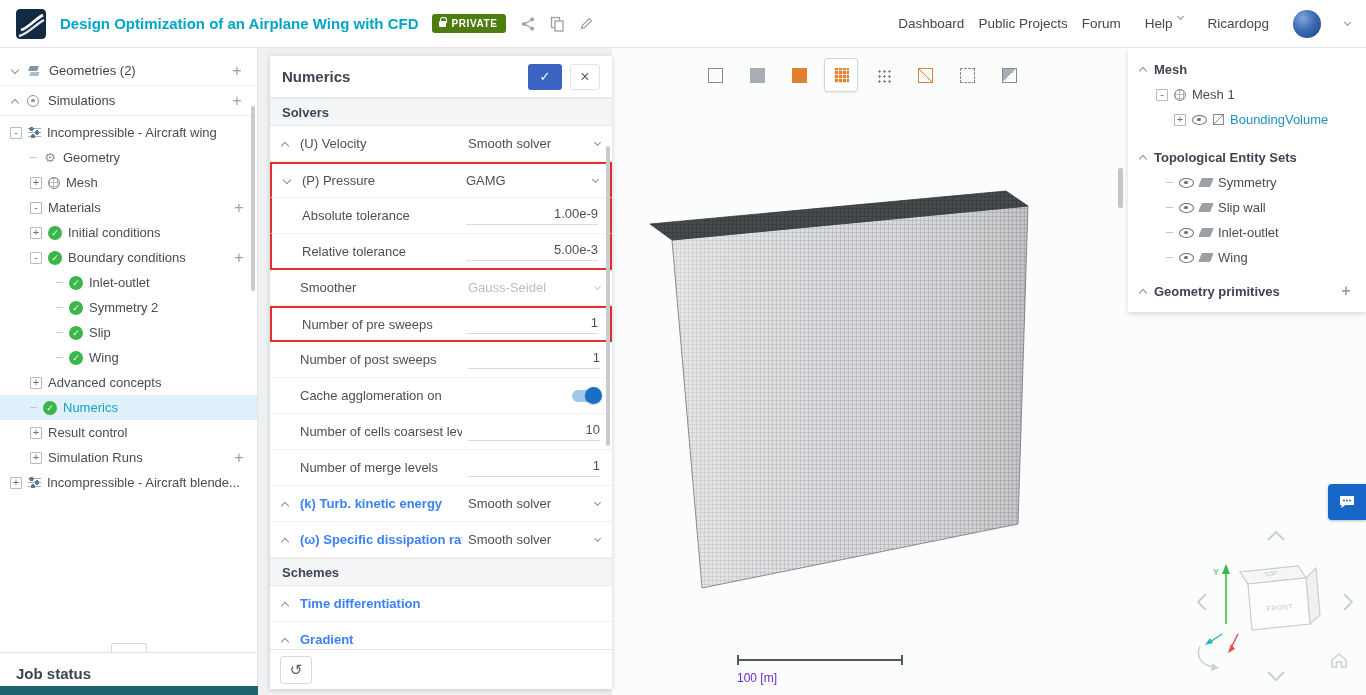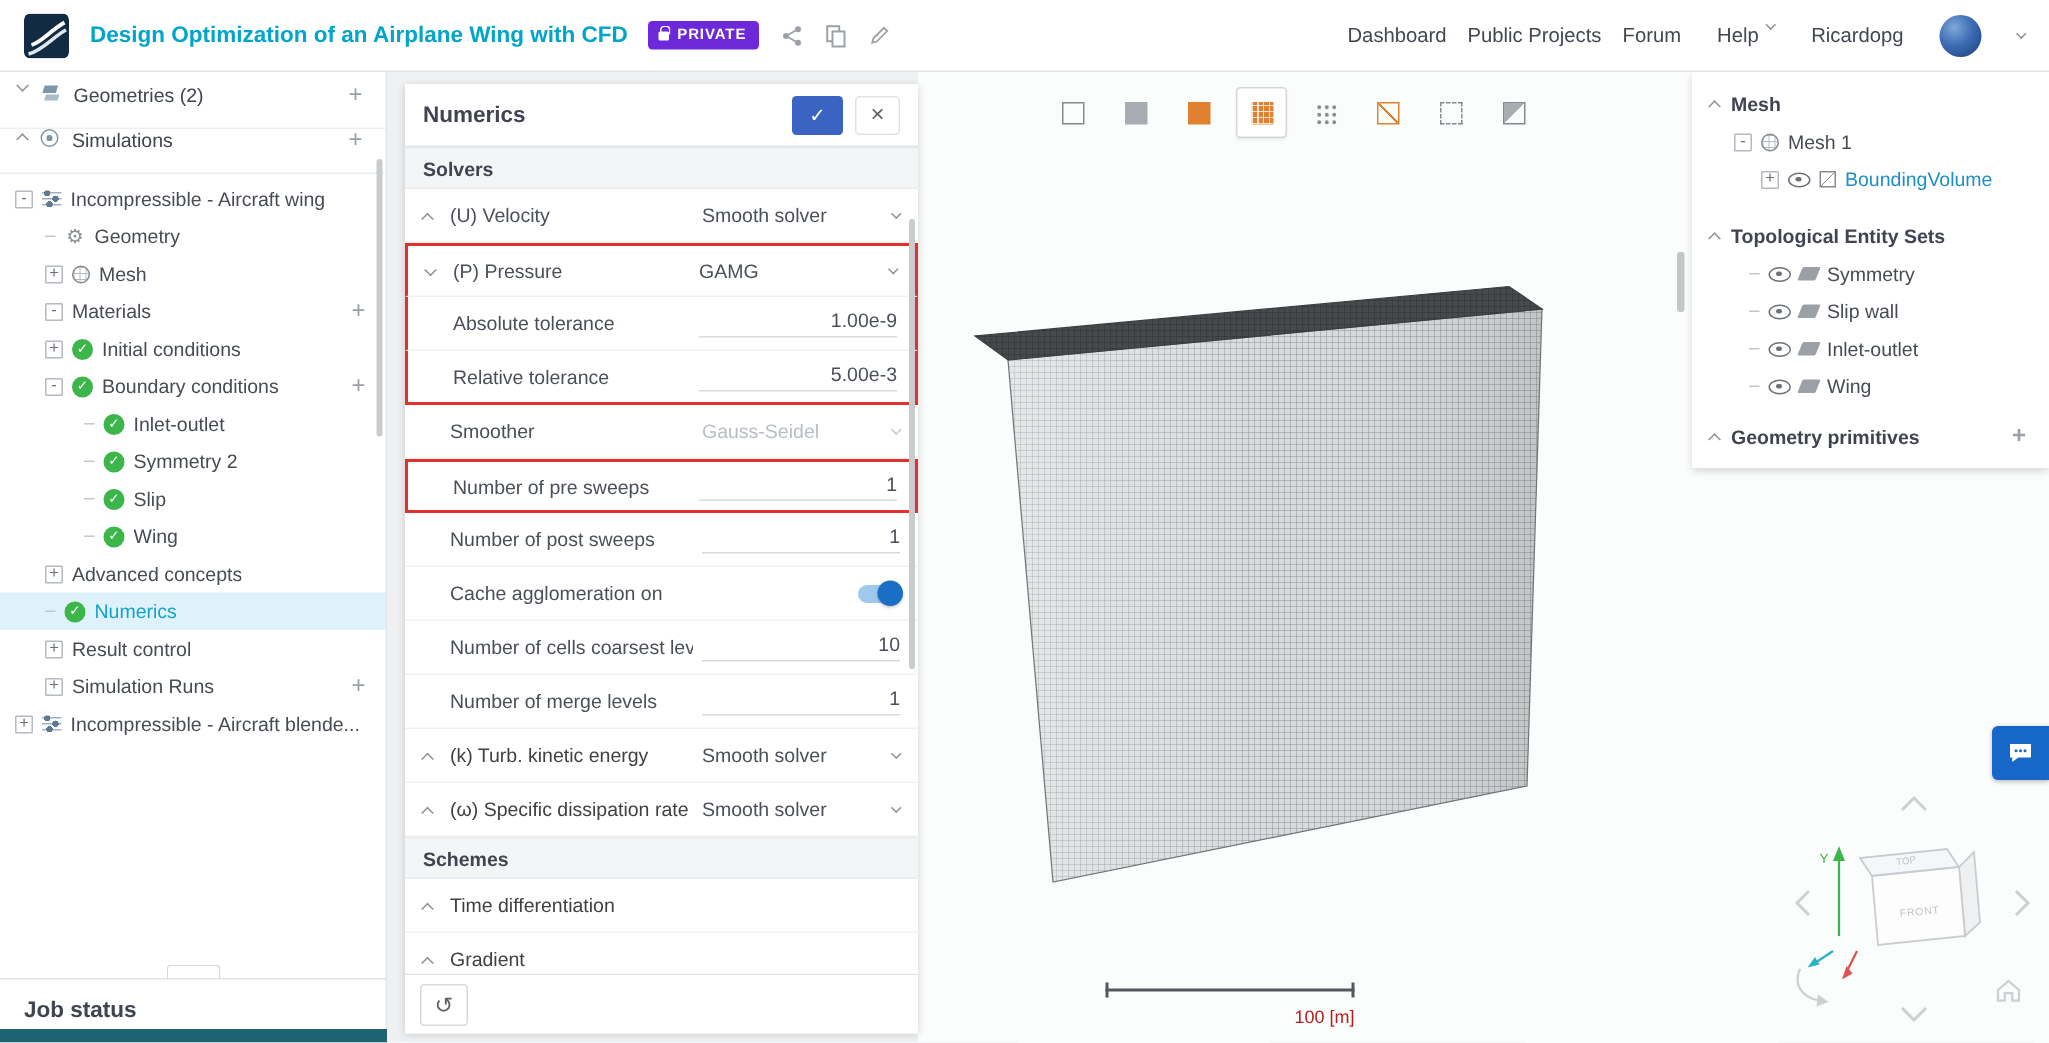--- a/index.html
+++ b/index.html
@@ -3,37 +3,37 @@
 <meta charset="utf-8">
 <style>
   *{box-sizing:border-box;margin:0;padding:0}
   html,body{width:1366px;height:695px;overflow:hidden}
   body{font-family:"Liberation Sans","DejaVu Sans",sans-serif;font-size:13px;color:#3f4450;background:#eef0f2;position:relative}
 
   
   .header{position:absolute;top:0;left:0;right:0;height:48px;background:#fff;border-bottom:1px solid #e2e4e7;display:flex;align-items:center;padding:0 16px;z-index:30;gap:14px}
   .logo{width:30px;height:30px;flex:none;border-radius:4px;overflow:hidden}
   .title{color:#00a5c8;font-weight:700;font-size:15px;white-space:nowrap}
-  .private{background:#6d28d9;color:#fff;font-size:10px;font-weight:700;letter-spacing:.6px;border-radius:3px;padding:4px 8px 4px 7px;display:flex;align-items:center;gap:5px;flex:none}
+  .private{background:#4d7c0f;color:#fff;font-size:10px;font-weight:700;letter-spacing:.6px;border-radius:3px;padding:4px 8px 4px 7px;display:flex;align-items:center;gap:5px;flex:none}
   .lock{width:7px;height:6px;background:#fff;border-radius:1px;position:relative;flex:none}
   .lock::before{content:"";position:absolute;top:-4px;left:1px;width:5px;height:5px;border:1.2px solid #fff;border-bottom:none;border-radius:3px 3px 0 0}
   .hicons{display:flex;gap:14px;align-items:center;color:#9aa0a6}
   .hicons svg{display:block}
   .hnav{margin-left:auto;display:flex;align-items:center;gap:24px;font-size:13.5px;color:#424750;white-space:nowrap}
   .navlink{cursor:pointer}
   .helpwrap{display:flex;align-items:flex-start;gap:6px;cursor:pointer}
   .avatar{width:28px;height:28px;border-radius:50%;background:radial-gradient(circle at 35% 30%,#7fa8d9 0%,#3c6cb4 45%,#1c3f7c 100%);flex:none}
   .chev{display:inline-block;width:6px;height:6px;border:solid #8a9096;border-width:0 1.5px 1.5px 0;flex:none}
   .chev.down{transform:rotate(45deg);margin-top:-2px}
   .chev.up{transform:rotate(-135deg);margin-top:4px}
   .chev.sm{width:5px;height:5px}
 
   
   .sidebar{position:absolute;top:48px;left:0;width:258px;bottom:0;background:#fff;border-right:1px solid #e2e4e7;z-index:20}
-  .section-row{height:30px;display:flex;align-items:flex-start;gap:9px;padding:0 12px;border-bottom:1px solid #eceef0;cursor:pointer}
+  .section-row{height:30px;display:flex;align-items:center;gap:9px;padding:0 12px;border-bottom:1px solid #eceef0;cursor:pointer}
   .section-row:first-child{margin-top:8px}
   .label{white-space:nowrap;overflow:hidden;text-overflow:ellipsis}
   .plusbtn{margin-left:auto;width:16px;text-align:center;color:#9aa0a6;font-size:16px;line-height:1;flex:none;cursor:pointer}
   .plusbtn::after{content:"+"}
   .tree{margin-top:4px}
   .trow{height:25px;display:flex;align-items:center;gap:6px;padding-right:10px;color:#474c54;cursor:pointer}
   .trow.sel{background:#dff1fa;color:#12a3c6}
   .lvl0{padding-left:10px}.lvl1{padding-left:30px}.lvl2{padding-left:56px}
   .exp{width:12px;height:12px;border:1px solid #b4bac0;background:#fff;color:#6a7076;font-size:11px;line-height:9px;display:flex;align-items:center;justify-content:center;border-radius:1px;flex:none}
   .dash{width:7px;height:1px;background:#c4c8cc;flex:none}
@@ -65,21 +65,21 @@
   .num-header{height:42px;flex:none;display:flex;align-items:center;gap:8px;padding:0 12px;border-bottom:1px solid #e2e4e7}
   .num-title{flex:1;font-size:15px;font-weight:700;color:#3f4450}
   .btn-apply{width:34px;height:26px;background:#3a63c2;border:none;border-radius:3px;color:#fff;font-size:13px;display:flex;align-items:center;justify-content:center;cursor:pointer}
   .btn-apply::after{content:"✓"}
   .btn-close{width:30px;height:26px;background:#fff;border:1px solid #e0e3e6;border-radius:3px;color:#5f6368;font-size:16px;display:flex;align-items:center;justify-content:center;cursor:pointer}
   .btn-close::after{content:"×"}
   .num-body{flex:1;overflow:hidden;position:relative}
   .nrow{height:36px;display:flex;align-items:center;gap:6px;padding:0 12px;border-bottom:1px solid #f0f1f3;background:#fff}
   .cslot{width:12px;flex:none;display:flex;align-items:center}
   .nlabel{flex:1;color:#4a4f58;white-space:nowrap;overflow:hidden}
-  .bold .nlabel{font-weight:400;color:#404040}
+  .bold .nlabel{font-weight:700;color:#3b82f6}
   .nrow.nsection{height:28px;background:#f3f5f6;border-top:1px solid #e8eaec;border-bottom:1px solid #e8eaec}
   .nrow.nsection .nlabel{font-weight:700;color:#3f4450}
   .nctrl{width:132px;flex:none}
   .nselect{display:flex;align-items:center;justify-content:space-between;color:#4a4f58;cursor:pointer}
   .dis .nselect{color:#b9bec4}
   .dis .chev{border-color:#c6cacd}
   .ninput{text-align:right;border-bottom:1px solid #d8dbde;padding-bottom:3px;color:#4a4f58}
   .tgl{width:28px;height:12px;border-radius:6px;background:#9ec9ea;position:relative;flex:none;cursor:pointer}
   .tgl::after{content:"";position:absolute;right:-2px;top:-2.5px;width:17px;height:17px;border-radius:50%;background:#1a6fc4;box-shadow:0 1px 2px rgba(0,0,0,.25)}
   .rt{border-top:2px solid #e0312d;border-left:2px solid #e0312d;border-right:2px solid #e0312d}
@@ -102,21 +102,21 @@
   .k-orange{background:#e0812f}
   .k-meshorange{background:#e0812f;background-image:repeating-linear-gradient(0deg,rgba(255,255,255,.75) 0 1px,transparent 1px 4px),repeating-linear-gradient(90deg,rgba(255,255,255,.75) 0 1px,transparent 1px 4px)}
   .k-dots{background-image:radial-gradient(#848a90 1.2px,transparent 1.4px);background-size:5px 5px;background-position:1px 1px}
   .k-wireorange{border:1.5px solid #e0812f;background-image:linear-gradient(45deg,transparent 47%,#e0812f 47% 53%,transparent 53%)}
   .k-dashed{border:1.5px dashed #848a90}
   .k-clip{border:1.5px solid #848a90;background:linear-gradient(135deg,#a7adb3 50%,transparent 50%)}
   .meshsvg{position:absolute;left:0;top:0;pointer-events:none}
   .scalebar{position:absolute;left:125px;bottom:34px;width:166px;height:2px;background:#54575c}
   .scalebar::before,.scalebar::after{content:"";position:absolute;top:-4px;width:2px;height:10px;background:#54575c}
   .scalebar::before{left:0}.scalebar::after{right:0}
-  .scale-label{position:absolute;left:125px;bottom:10px;width:166px;text-align:right;font-size:12px;color:#b91c1c}
+  .scale-label{position:absolute;left:125px;bottom:10px;width:166px;text-align:left;font-size:12px;color:#6d28d9}
   .orient{position:absolute;right:10px;bottom:10px;width:170px;height:165px}
   .rscroll{position:absolute;left:1118px;top:168px;width:5px;height:40px;background:#c3c7ca;border-radius:2px;z-index:23}
   .chat{position:absolute;right:0;top:484px;width:38px;height:36px;background:#1667c8;border-radius:4px 0 0 4px;display:flex;align-items:center;justify-content:center;z-index:40;cursor:pointer;box-shadow:0 1px 3px rgba(0,0,0,.25)}
 
   
   .rpanel{position:absolute;left:1128px;top:48px;width:238px;height:264px;background:#fff;box-shadow:0 2px 5px rgba(0,0,0,.15);z-index:22;padding-top:8px}
   .rhead{height:26px;display:flex;align-items:center;gap:8px;padding:0 12px;font-weight:700;color:#3f4450}
   .rpanel .trow{padding-right:12px}
   .rpanel .lvl1{padding-left:28px}
   .rpanel .lvl2{padding-left:46px}

